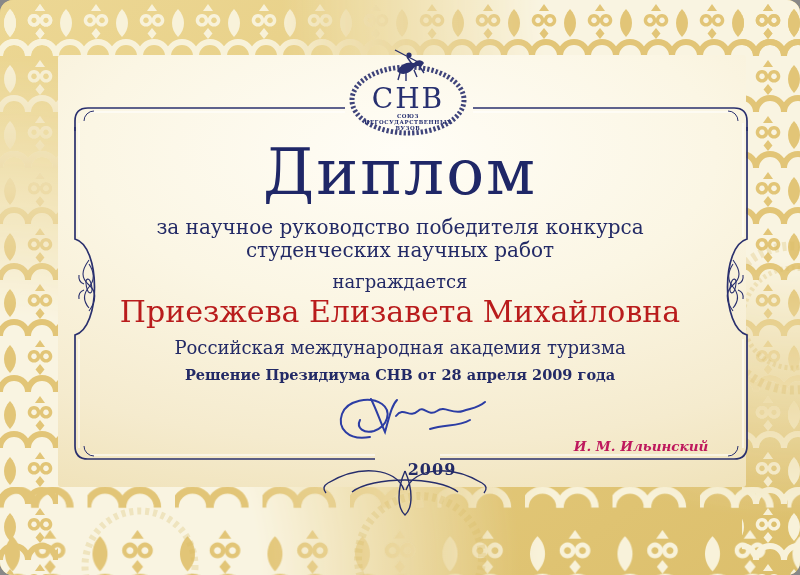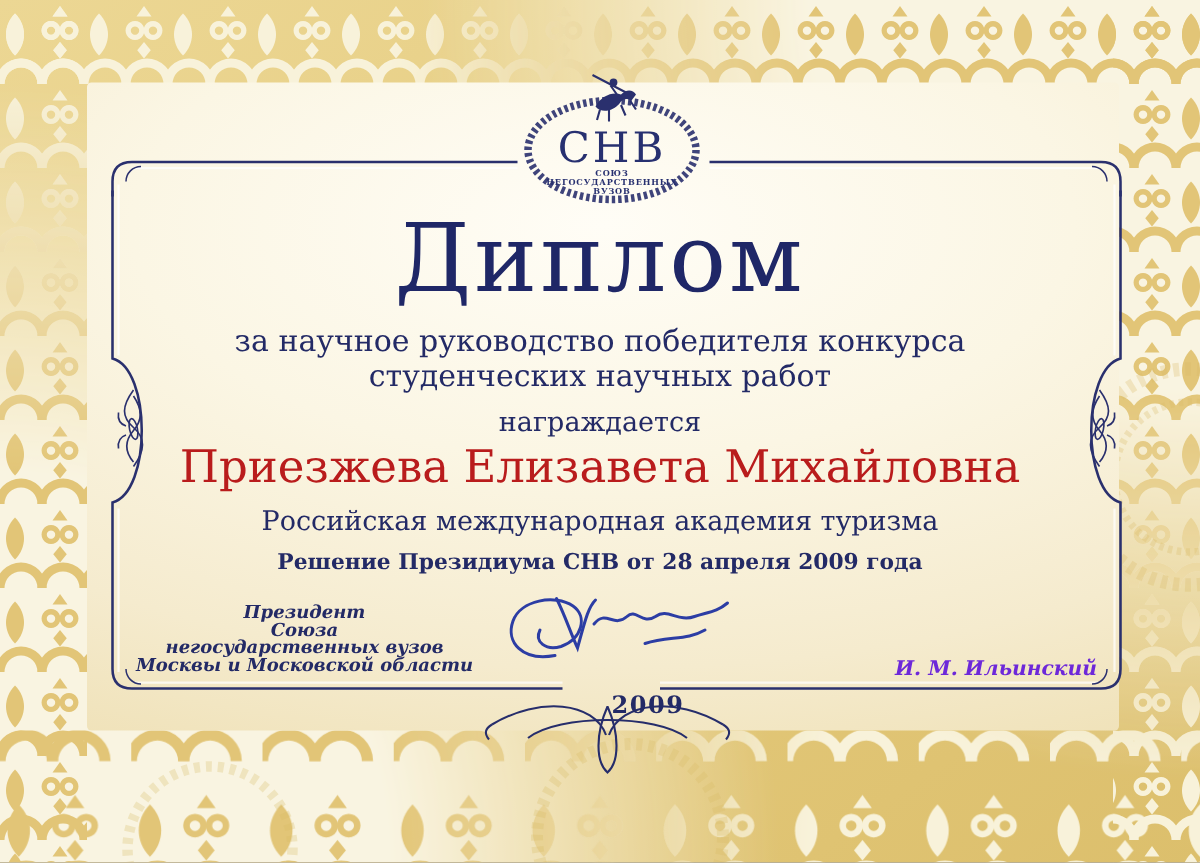--- a/index.html
+++ b/index.html
@@ -1,19 +1,20 @@
 <!DOCTYPE html>
 <html><head>
 <meta charset="utf-8">
 <style>
   html,body{margin:0;padding:0;background:#888;}
   .page{
     position:relative;width:800px;height:575px;overflow:hidden;
     font-family:"DejaVu Serif", serif;
     background:#e5cb7e;
+    border-radius:13px;
   }
   .layer{position:absolute;left:0;top:0;width:800px;height:575px;}
   
   .panel{
     position:absolute;left:58px;top:55px;right:54px;bottom:88px;
     background:radial-gradient(120% 95% at 50% 22%, #fffdf6 0%, #fbf6e4 38%, #f5ebce 72%, #eedfb2 100%);
     border-radius:3px;
   }
   .txt{position:absolute;left:0;width:800px;text-align:center;color:#232a66;}
   .title{top:136px;font-size:63px;letter-spacing:2px;color:#1f2767;}
@@ -22,22 +23,22 @@
   .awarded{top:271px;font-size:18px;}
   .recipient{top:294px;font-size:30px;color:#b91c1c;}
   .institution{top:337px;font-size:18px;}
   .decision{top:366px;font-size:14.5px;font-weight:bold;}
   .year{top:460px;font-size:16px;font-weight:bold;letter-spacing:1px;margin-left:32px;}
   .president{
     position:absolute;left:88px;top:403px;width:230px;text-align:center;
     color:#232a66;font-style:italic;font-weight:bold;font-size:12px;line-height:11.5px;
   }
   .signer{
-    position:absolute;left:557px;top:438px;width:214px;text-align:center;
-    color:#6d28d9;font-style:italic;font-weight:bold;font-size:13.5px;
+    position:absolute;left:534px;top:438px;width:214px;text-align:center;
+    color:#be185d;font-style:italic;font-weight:bold;font-size:13.5px;
   }
   svg{display:block;}
 </style>
 </head>
 <body>
 
 <div class="page">
 
   <svg class="layer" width="800" height="575" viewBox="0 0 800 575" aria-hidden="true">
     <defs>
@@ -180,22 +181,16 @@
 
   <div class="txt title">Диплом</div>
   <div class="txt reason1">за  научное руководство победителя конкурса</div>
   <div class="txt reason2">студенческих научных работ</div>
   <div class="txt awarded">награждается</div>
   <div class="txt recipient">Приезжева Елизавета Михайловна</div>
   <div class="txt institution">Российская международная академия туризма</div>
   <div class="txt decision">Решение Президиума СНВ от 28 апреля 2009 года</div>
   <div class="txt year">2009</div>
 
-  <div class="president">
-    <div>Президент</div>
-    <div>Союза</div>
-    <div>негосударственных вузов</div>
-    <div>Москвы и Московской области</div>
-  </div>
 
   <div class="signer">И. М. Ильинский</div>
 
 </div>
 
 </body></html>

